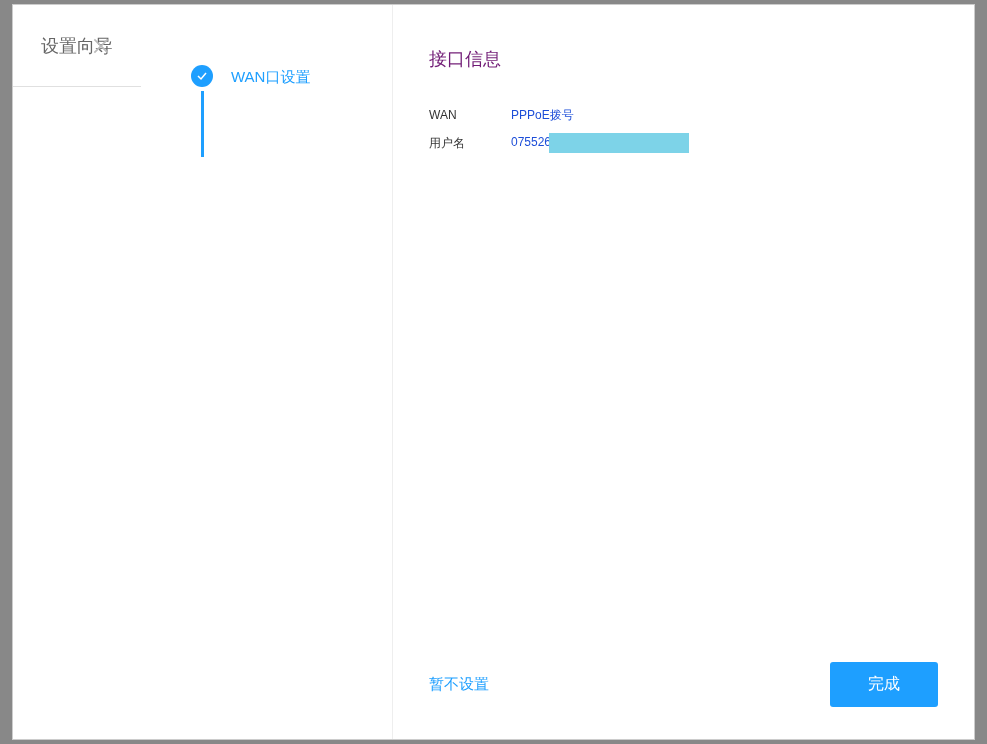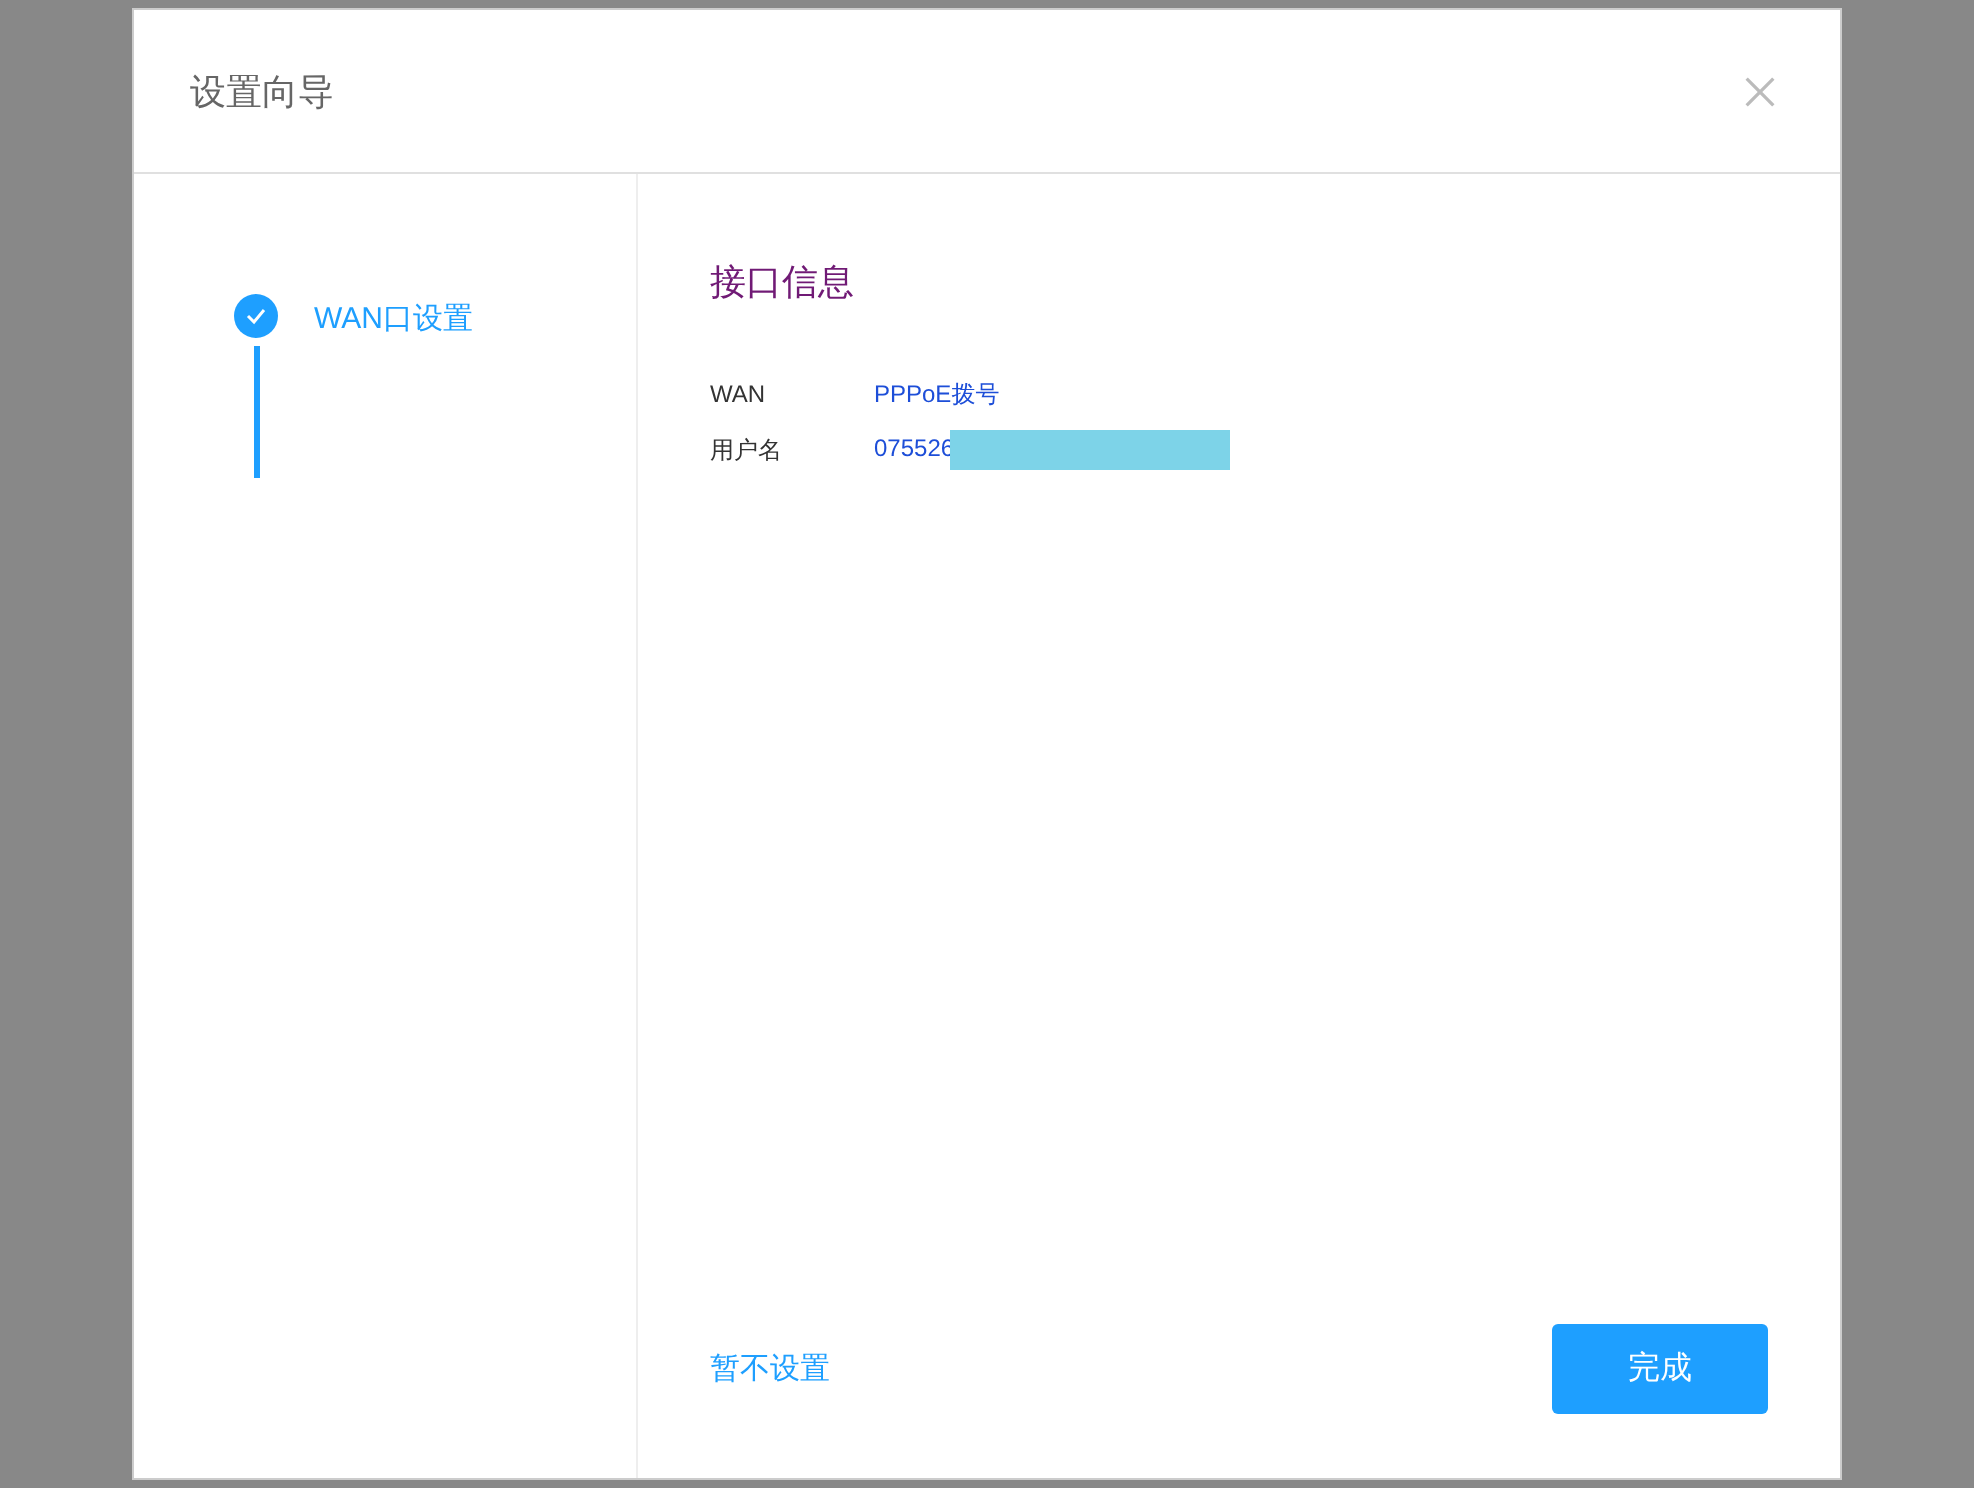--- a/index.html
+++ b/index.html
@@ -9,27 +9,27 @@
     }
     body {
       font-family: "Microsoft YaHei", "PingFang SC", sans-serif;
       background: #888;
       display: flex;
       justify-content: center;
       align-items: center;
       min-height: 100vh;
     }
     .dialog {
-      width: 855px;
+      width: 963px;
       height: 736px;
       background: #fff;
       border: 1px solid #ccc;
       box-shadow: 0 0 0 4px #888;
       display: flex;
-      flex-direction: column;
+      flex-direction: row;
       position: relative;
     }
     .dialog-header {
       height: 82px;
       border-bottom: 1px solid #e0e0e0;
       display: flex;
       align-items: center;
       padding: 0 28px;
       position: relative;
     }

